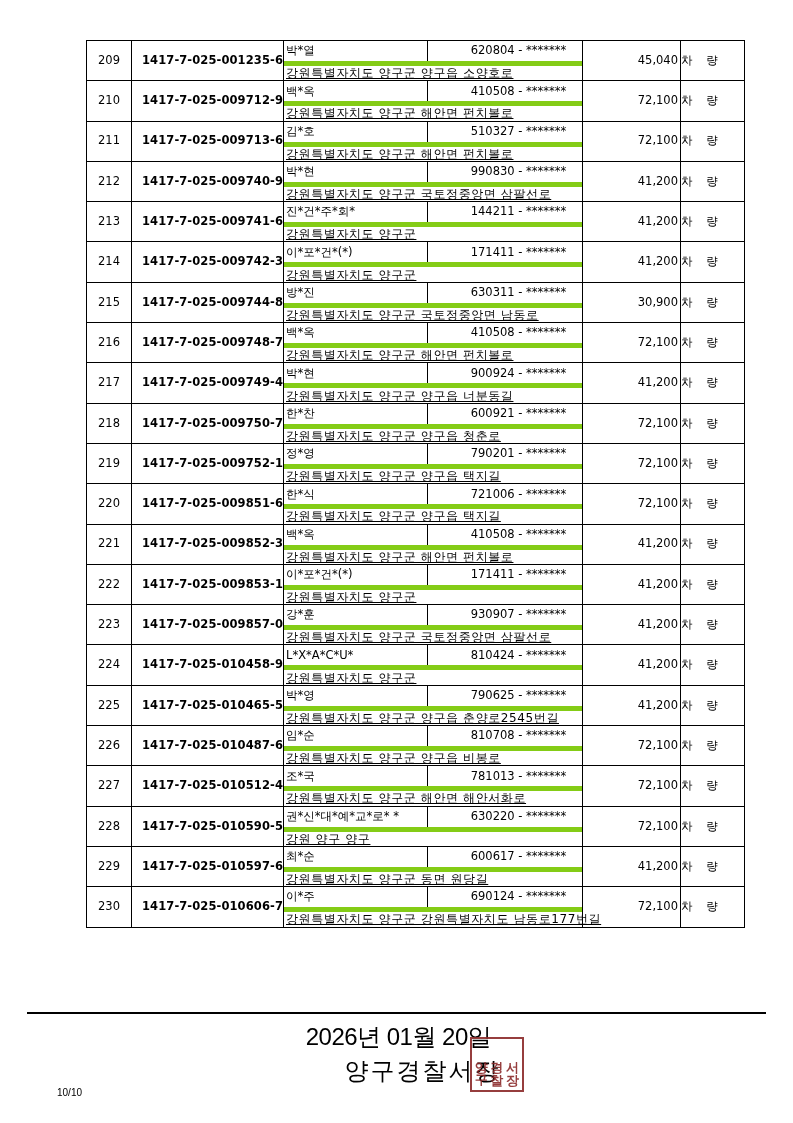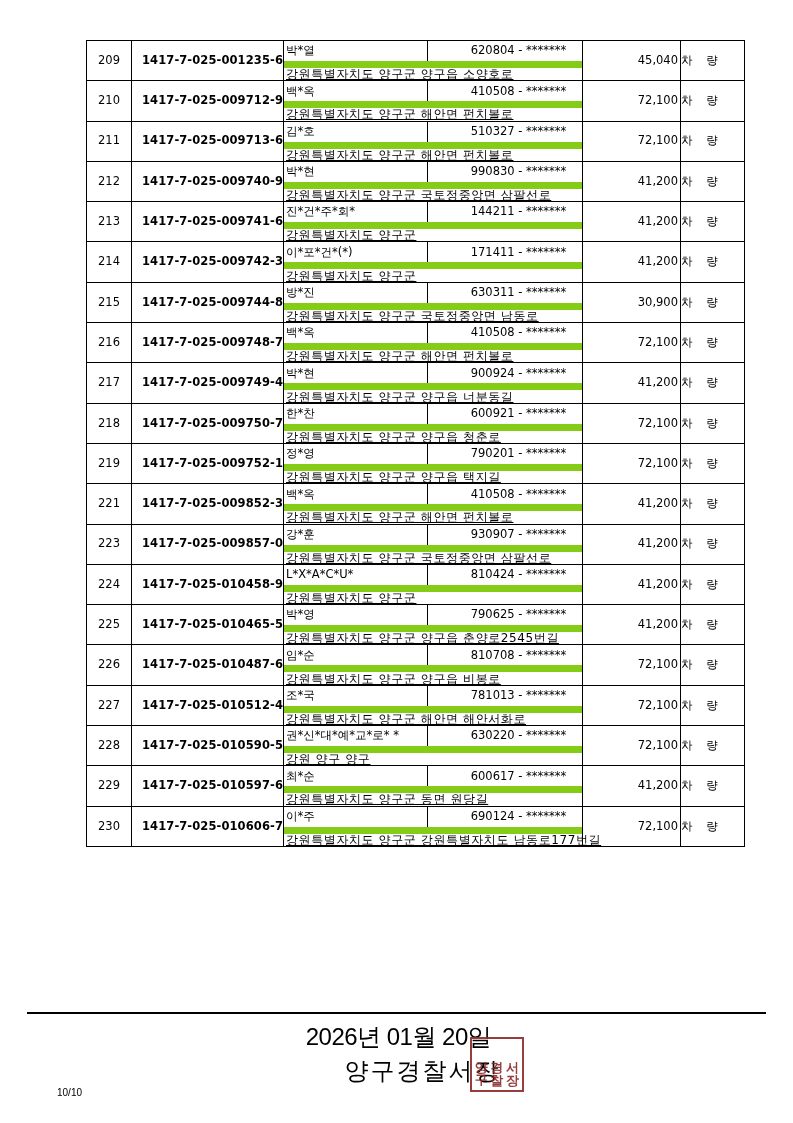--- a/index.html
+++ b/index.html
@@ -65,21 +65,21 @@
       letter-spacing: 5px;
     }
     .info {
       display: flex;
       flex-direction: column;
       height: 39.3px;
     }
     .info-top {
       display: flex;
       height: 20px;
-      border-bottom: 7px solid #84cc16;
+      border-bottom: 5px solid #84cc16;
       gap: 39px;
     }
     .info-name {
       width: 141px;
       border-right: 1px solid #000;
       padding-left: 2px;
       display: flex;
       align-items: center;
       font-size: 11.5px;
       overflow: hidden;
@@ -341,37 +341,67 @@
             <div class="info-name">정*영</div>
             <div class="info-rrn">790201 - *******</div>
           </div>
           <div class="info-addr">강원특별자치도 양구군 양구읍 택지길</div>
         </div>
       </td>
       <td class="c-amt">72,100</td>
       <td class="c-type">차 량</td>
     </tr>
 
+    <tr>
+      <td class="c-no">220</td>
+      <td class="c-acct">1417-7-025-009851-6</td>
+      <td class="c-info">
+        <div class="info">
+          <div class="info-top">
+            <div class="info-name">한*식</div>
+            <div class="info-rrn">721006 - *******</div>
+          </div>
+          <div class="info-addr">강원특별자치도 양구군 양구읍 택지길</div>
+        </div>
+      </td>
+      <td class="c-amt">72,100</td>
+      <td class="c-type">차 량</td>
+    </tr>
 
     <tr>
       <td class="c-no">221</td>
       <td class="c-acct">1417-7-025-009852-3</td>
       <td class="c-info">
         <div class="info">
           <div class="info-top">
             <div class="info-name">백*옥</div>
             <div class="info-rrn">410508 - *******</div>
           </div>
           <div class="info-addr">강원특별자치도 양구군 해안면 펀치볼로</div>
         </div>
       </td>
       <td class="c-amt">41,200</td>
       <td class="c-type">차 량</td>
     </tr>
 
+    <tr>
+      <td class="c-no">222</td>
+      <td class="c-acct">1417-7-025-009853-1</td>
+      <td class="c-info">
+        <div class="info">
+          <div class="info-top">
+            <div class="info-name">이*포*건*(*)</div>
+            <div class="info-rrn">171411 - *******</div>
+          </div>
+          <div class="info-addr">강원특별자치도 양구군</div>
+        </div>
+      </td>
+      <td class="c-amt">41,200</td>
+      <td class="c-type">차 량</td>
+    </tr>
 
     <tr>
       <td class="c-no">223</td>
       <td class="c-acct">1417-7-025-009857-0</td>
       <td class="c-info">
         <div class="info">
           <div class="info-top">
             <div class="info-name">강*훈</div>
             <div class="info-rrn">930907 - *******</div>
           </div>

